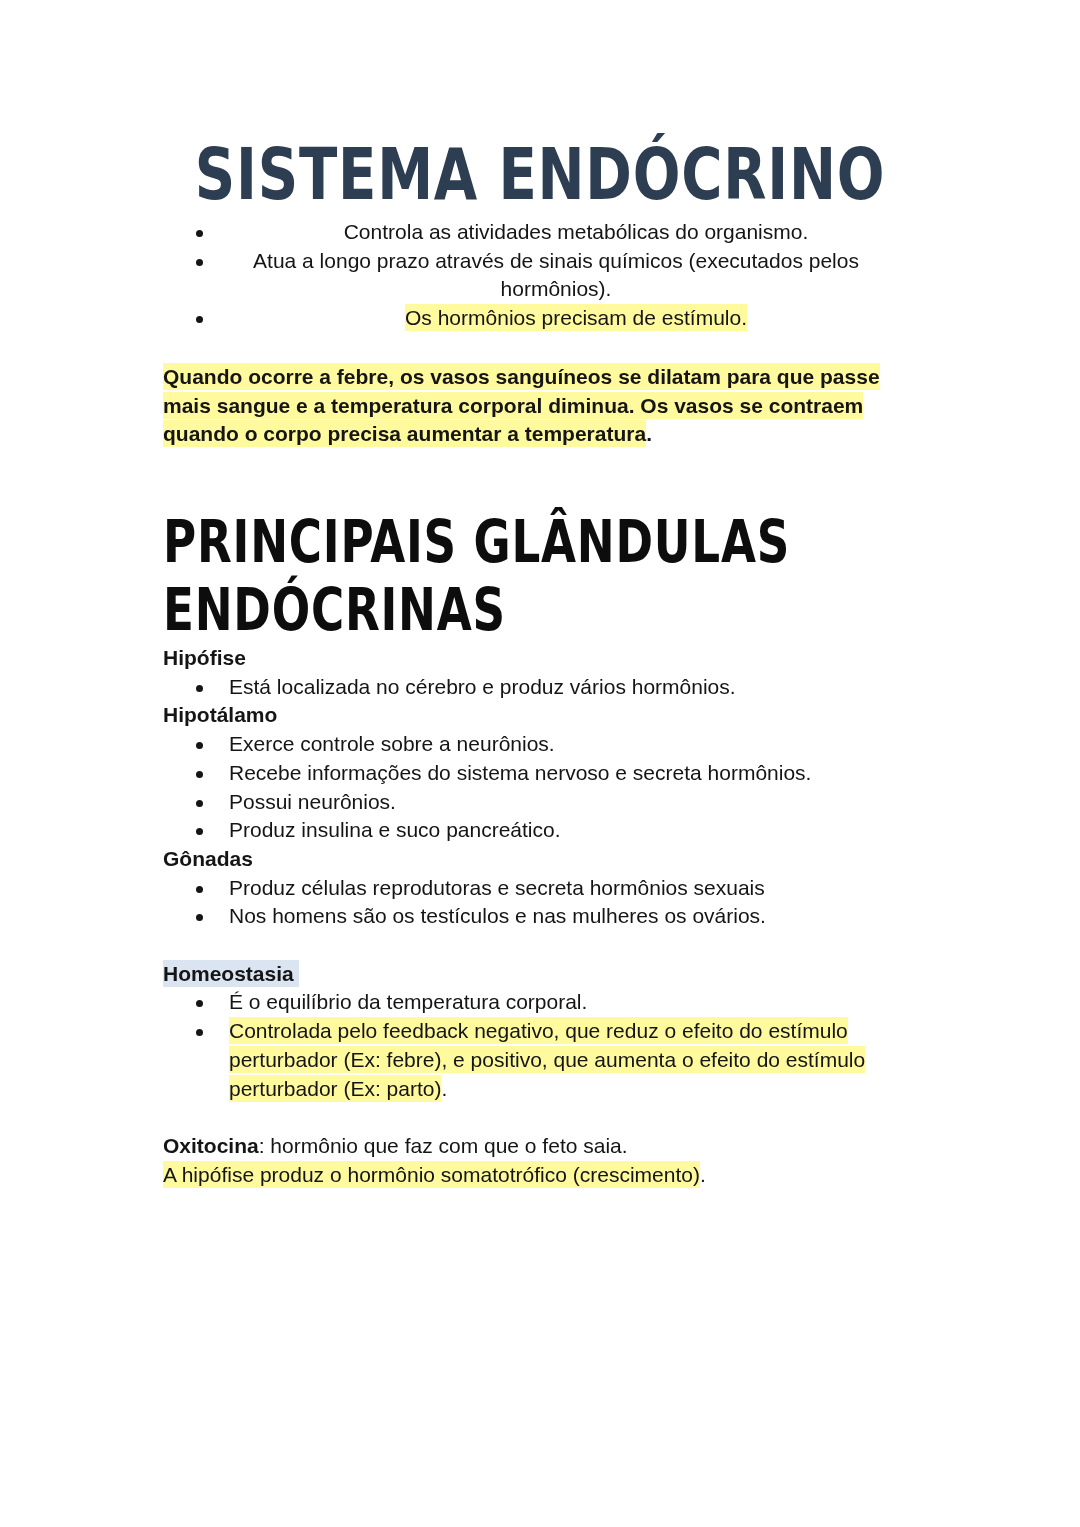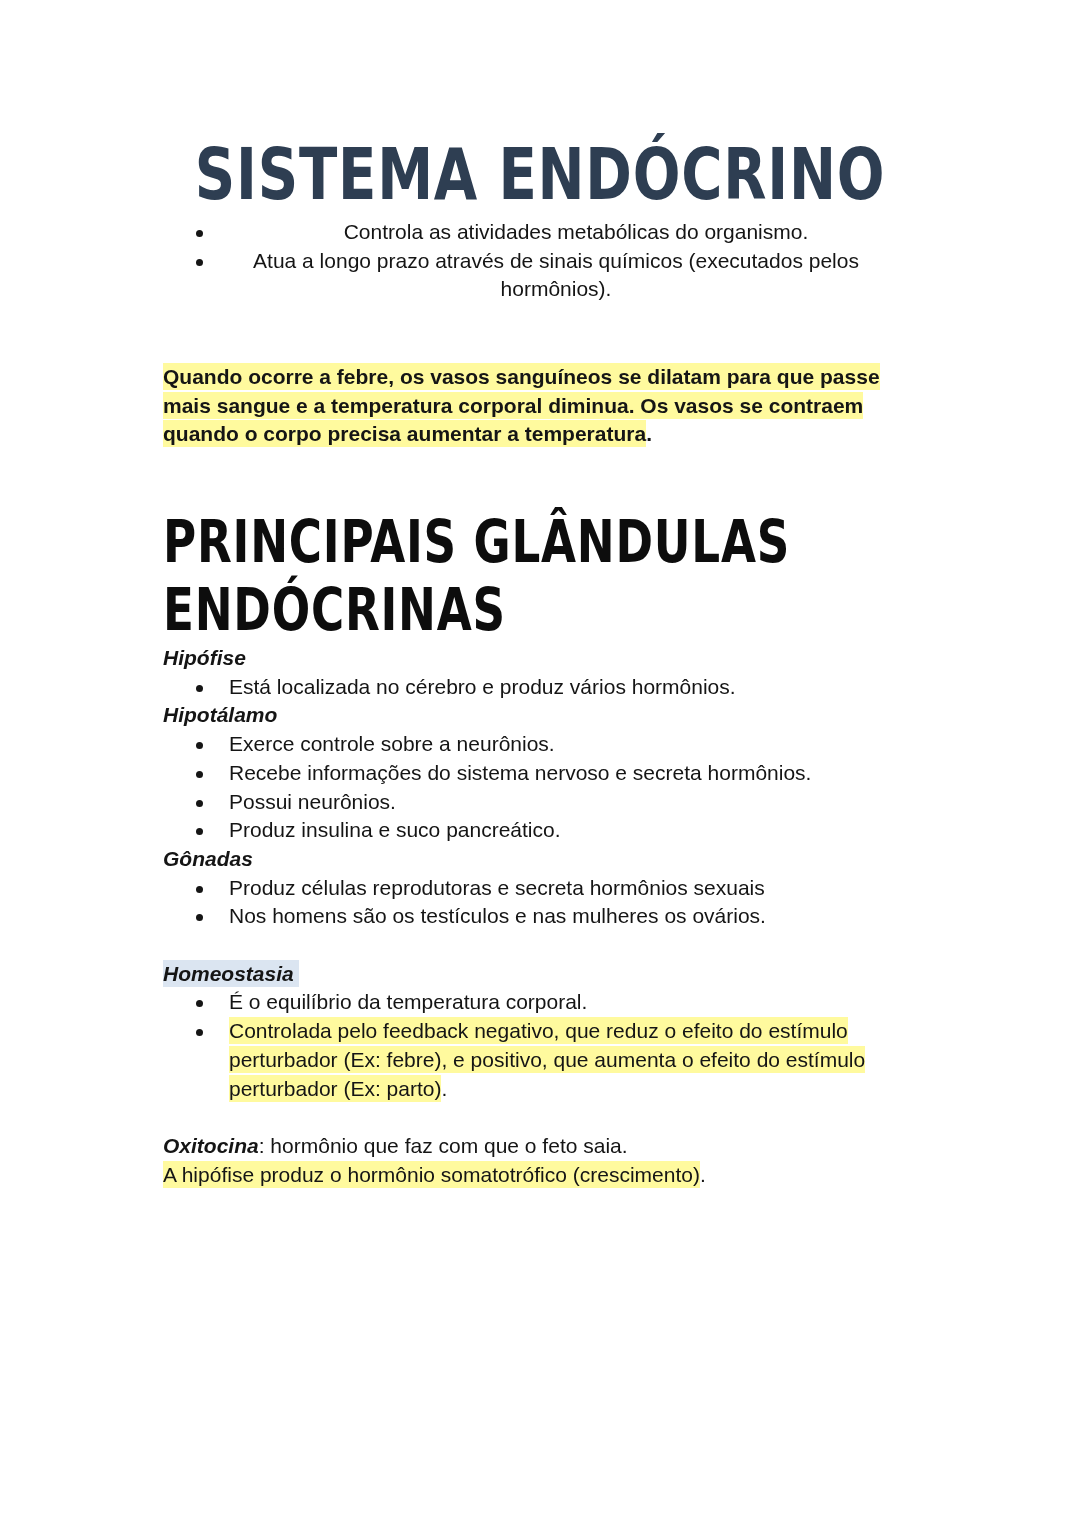--- a/index.html
+++ b/index.html
@@ -27,34 +27,35 @@
     .txt { font-size: 21px; line-height: 28.7px; color: #151515; }
     .block { position: absolute; left: 163px; width: 760px; }
     ul.bul { list-style: none; margin: 0; padding: 0; }
     ul.bul li { position: relative; padding-left: 66px; }
     ul.bul li .dot {
       position: absolute; left: 33px; top: 12px; width: 7px; height: 7px;
       border-radius: 50%; background: #151515;
     }
     .hl { background: #fffa9e; box-decoration-break: clone; -webkit-box-decoration-break: clone; padding: 2px 0; }
     .hl-blue { background: #dbe5f1; padding: 2px 5px 2px 0; }
-    .b { font-weight: bold; font-style: italic; }
+    .b { font-weight: bold; }
     .gap { height: 28.7px; }
   </style>
 </head>
 <body>
 
 <div class="page">
 
   <div class="title">SISTEMA ENDÓCRINO</div>
 
   <div class="block txt" style="top:218px;text-align:center;">
     <ul class="bul">
       <li><span class="dot"></span><span>Controla as atividades metabólicas do organismo.</span></li>
       <li style="padding-right:40px;"><span class="dot"></span><span>Atua a longo prazo através de sinais químicos (executados pelos hormônios).</span></li>
+      <li><span class="dot"></span><span class="hl">Os hormônios precisam de estímulo.</span></li>
     </ul>
   </div>
 
   <div class="block txt" style="top:363px; width:740px;font-weight:bold;">
     <span class="hl">Quando ocorre a febre, os vasos sanguíneos se dilatam para que passe mais sangue e a temperatura corporal diminua. Os vasos se contraem quando o corpo precisa aumentar a temperatura</span><span>.</span>
   </div>
 
   <div class="h2">
     <div>PRINCIPAIS GLÂNDULAS</div>
     <div>ENDÓCRINAS</div>

